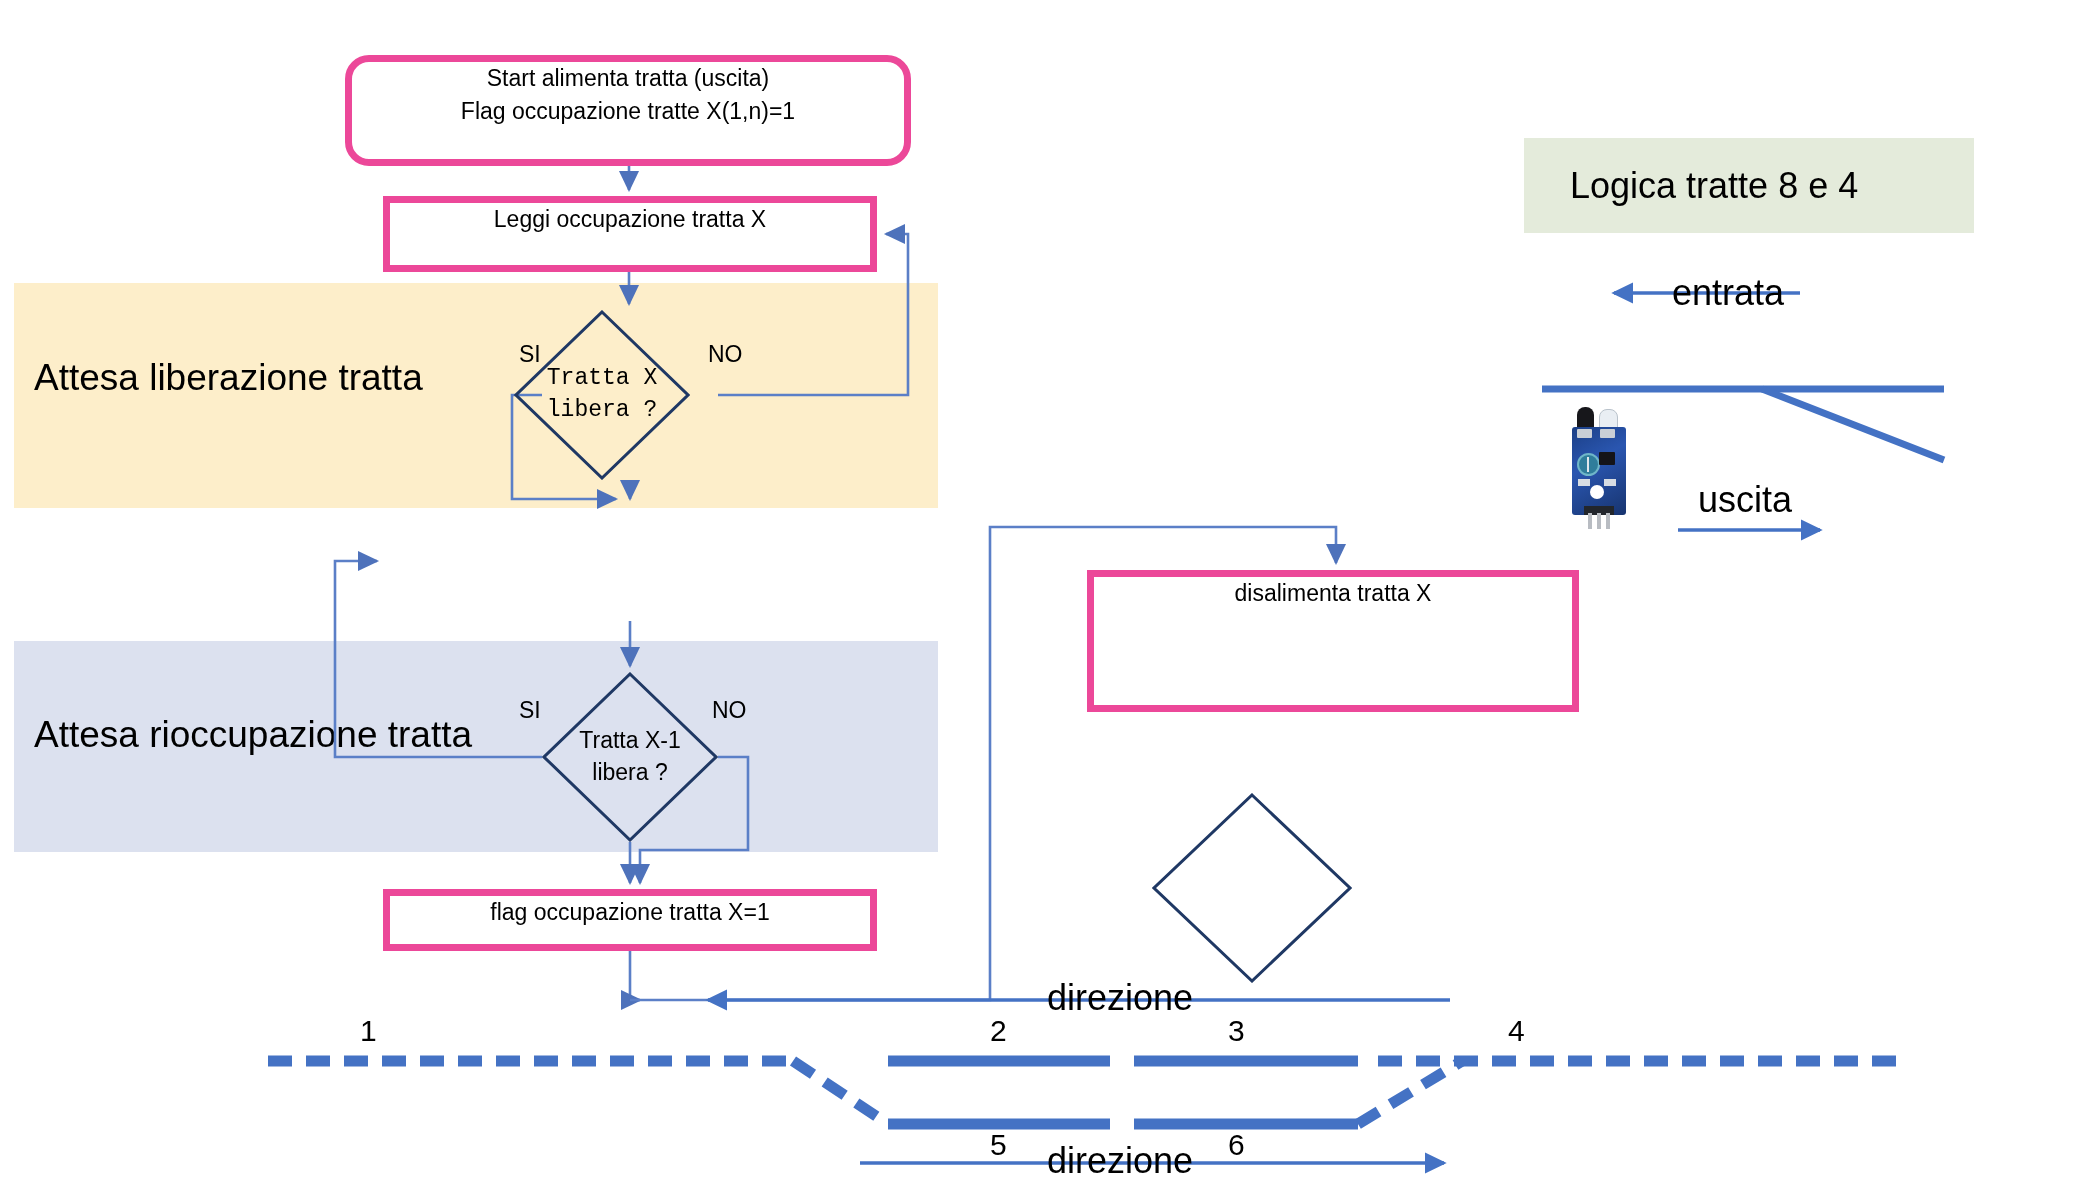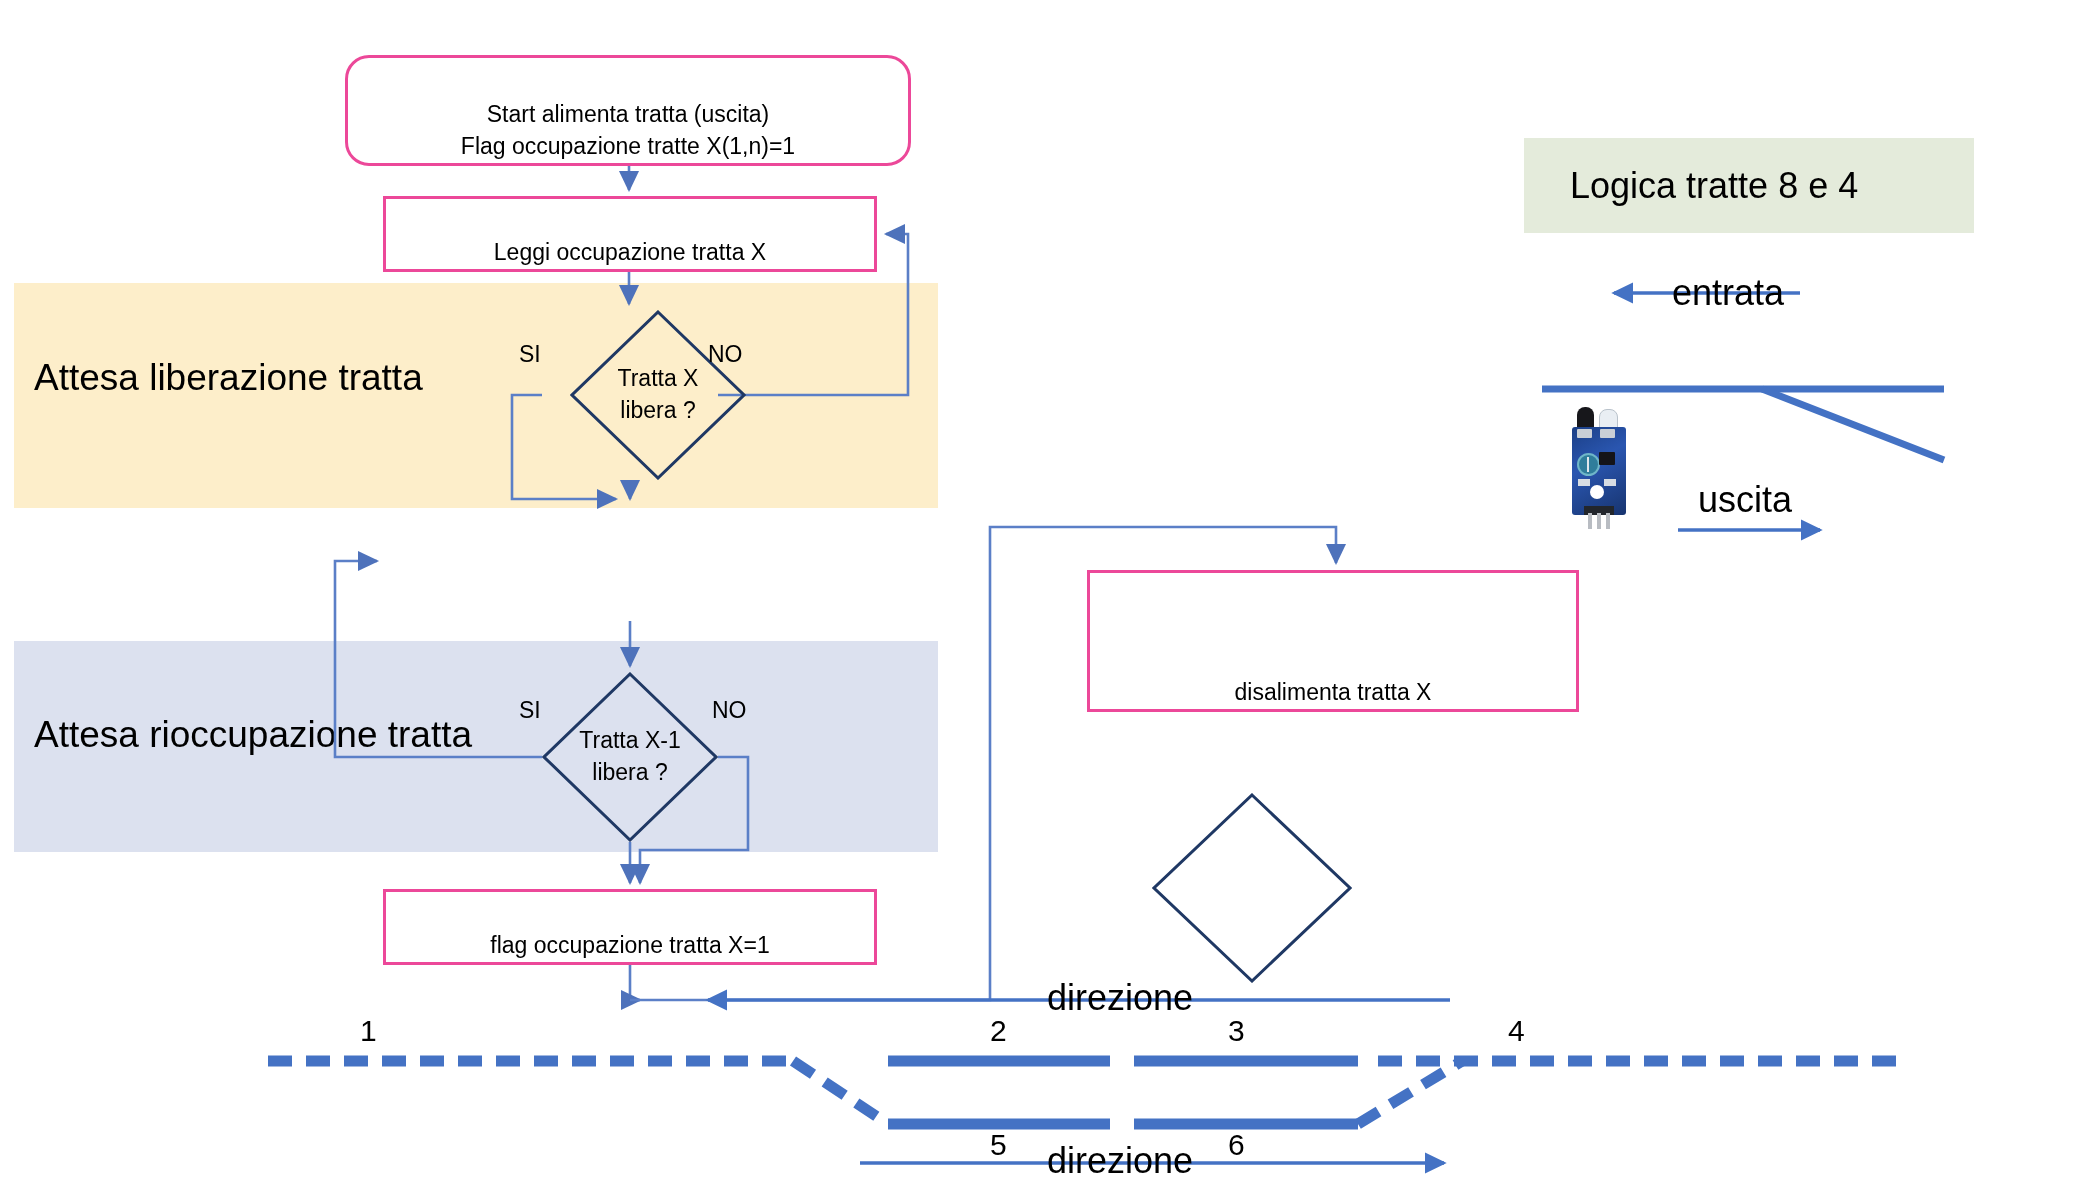--- a/index.html
+++ b/index.html
@@ -17,39 +17,39 @@
   .band-blue{left:14px;top:641px;width:924px;height:211px;background:#dce1ef;}
   .band-label{
     position:absolute;font-size:37px;color:#000;white-space:nowrap;
     font-family:"Liberation Sans", sans-serif;
   }
   .band-label.l1{left:34px;top:357px;}
   .band-label.l2{left:34px;top:714px;}
 
   
   .node{position:absolute;box-sizing:border-box;background:#ffffff;
-        border:3px solid #ec4899;display:flex;align-items:flex-end;
+        border:7px solid #ec4899;display:flex;align-items:flex-start;
         justify-content:center;text-align:center;}
   .node .txt{font-size:23px;line-height:1.42;color:#000;padding:0 8px;}
 
   .n-start{left:345px;top:55px;width:566px;height:111px;border-radius:24px;}
   .n-leggi{left:383px;top:196px;width:494px;height:76px;}
   .n-cambia{left:383px;top:505px;width:494px;height:116px;}
-  .n-flag{left:383px;top:889px;width:494px;height:76px;}
+  .n-flag{left:383px;top:889px;width:494px;height:62px;}
   .n-disal{left:1087px;top:570px;width:492px;height:142px;}
 
   
   .diamond{position:absolute;}
   .diamond .dlabel{
     position:absolute;left:0;top:0;width:100%;height:100%;
     display:flex;flex-direction:column;align-items:center;
     justify-content:center;text-align:center;font-size:23px;
     line-height:1.38;color:#000;
   }
-  .d1{left:570px;top:310px;width:176px;height:170px;}
+  .d1{left:514px;top:310px;width:176px;height:170px;font-family:Liberation Mono, monospace;}
   .d2{left:542px;top:672px;width:176px;height:170px;}
   .d3{left:1152px;top:793px;width:200px;height:190px;}
 
   
   .brlabel{position:absolute;font-size:23px;color:#000;}
   .br-si1{left:519px;top:341px;}
   .br-no1{left:708px;top:341px;}
   .br-si2{left:519px;top:697px;}
   .br-no2{left:712px;top:697px;}
 

